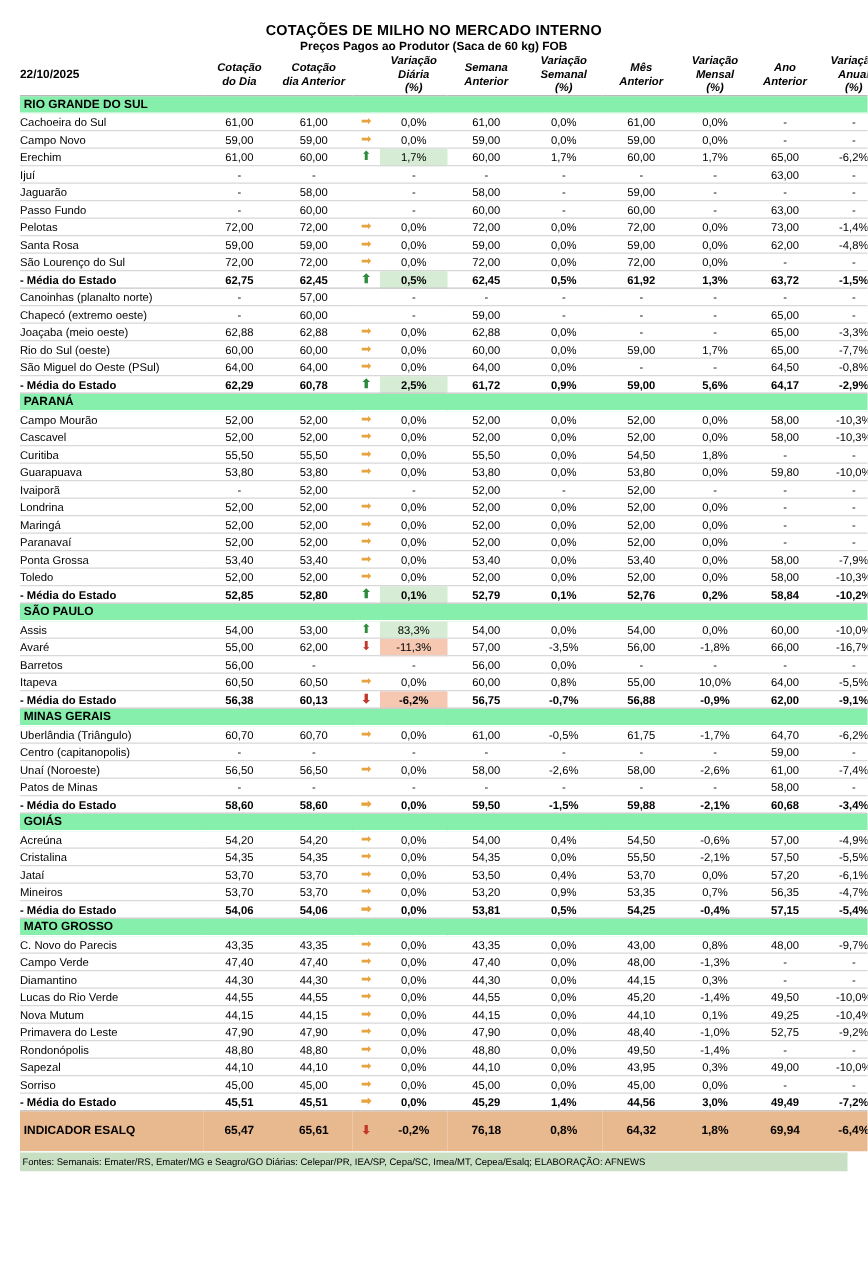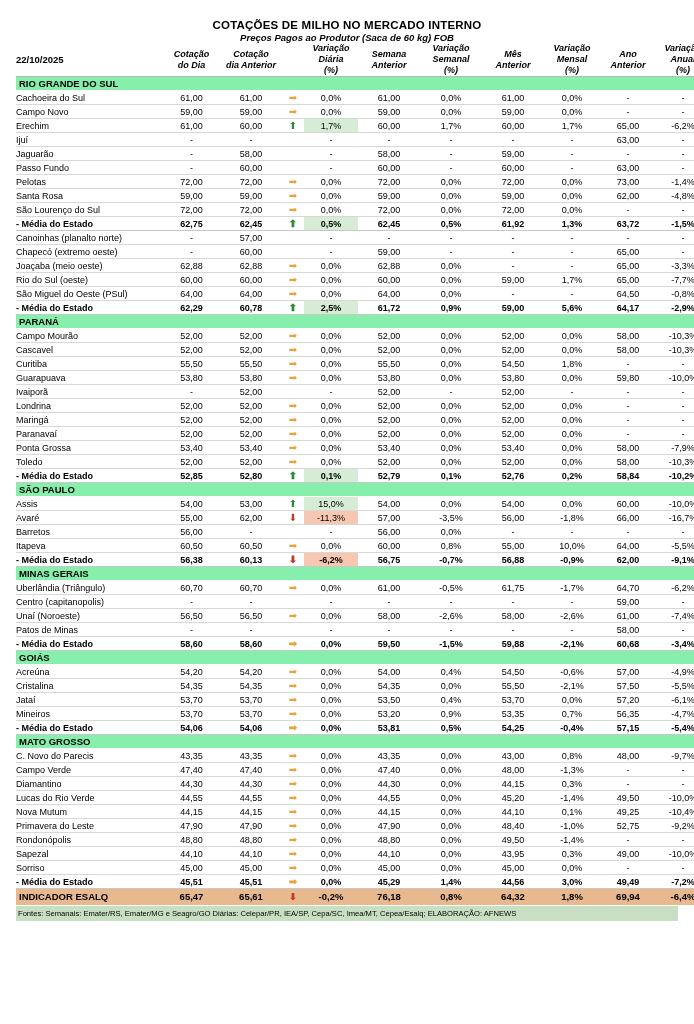--- a/index.html
+++ b/index.html
@@ -21,21 +21,20 @@
   }
   .title-main {
     font-size: 11.5px;
     font-weight: bold;
     letter-spacing: .2px;
     color: #000;
   }
   .title-sub {
     font-size: 9.5px;
     font-weight: bold;
-    font-style: italic;
     color: #000;
     margin-top: 1px;
   }
   table.main {
     width: 694px;
     border-collapse: collapse;
     table-layout: fixed;
     font-size: 9px;
   }
   table.main td, table.main th {
@@ -106,21 +105,21 @@
 
   .arrow-up   { color: #2e8b3d; }
   .arrow-down { color: #c0392b; }
   .arrow-flat { color: #e8a33d; }
 
   tr.indicator td {
     background: #e8b88e;
     font-weight: bold;
     font-size: 9.5px;
     border-top: 1px solid #fff;
-    height: 16px;
+    height: 32px;
   }
   tr.indicator td.city { padding-left: 3px; }
 
   .footer {
     background: #c8dfc4;
     font-size: 7.6px;
     color: #000;
     text-align: left;
     padding: 3px 2px;
     border-top: 1px solid #fff;
@@ -555,21 +554,21 @@
           <td class="num">-10,2%</td>
         </tr>
         <tr class="state-row">
           <td colspan="11">SÃO PAULO</td>
         </tr>
         <tr class="data-row">
           <td class="city">Assis</td>
           <td class="num">54,00</td>
           <td class="num">53,00</td>
           <td class="arrow"><span class="arrow-up">⬆</span></td>
-          <td class="num hl-green">15,0%</td>
+          <td class="num hl-green">83,3%</td>
           <td class="num">54,00</td>
           <td class="num">0,0%</td>
           <td class="num">54,00</td>
           <td class="num">0,0%</td>
           <td class="num">60,00</td>
           <td class="num">-10,0%</td>
         </tr>
         <tr class="data-row">
           <td class="city">Avaré</td>
           <td class="num">55,00</td>

